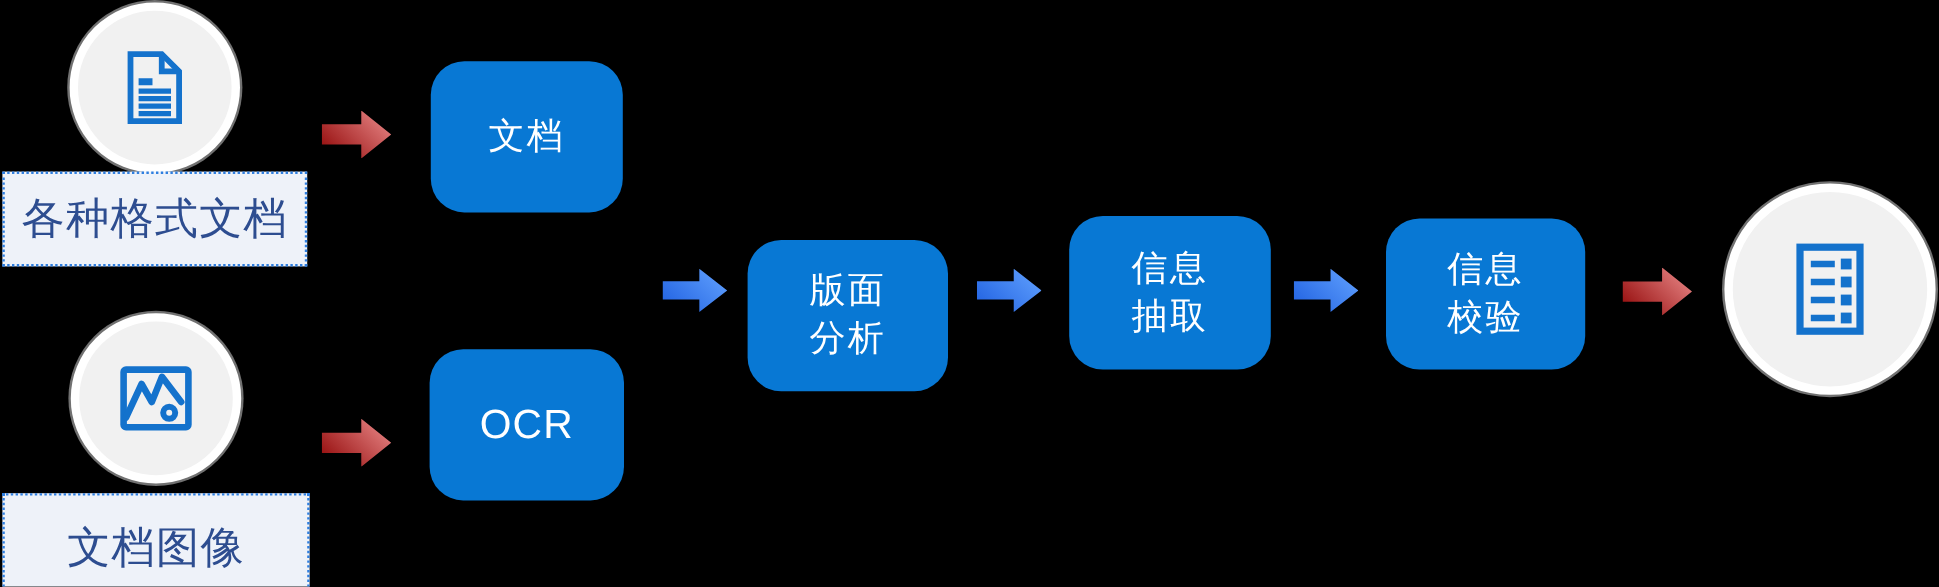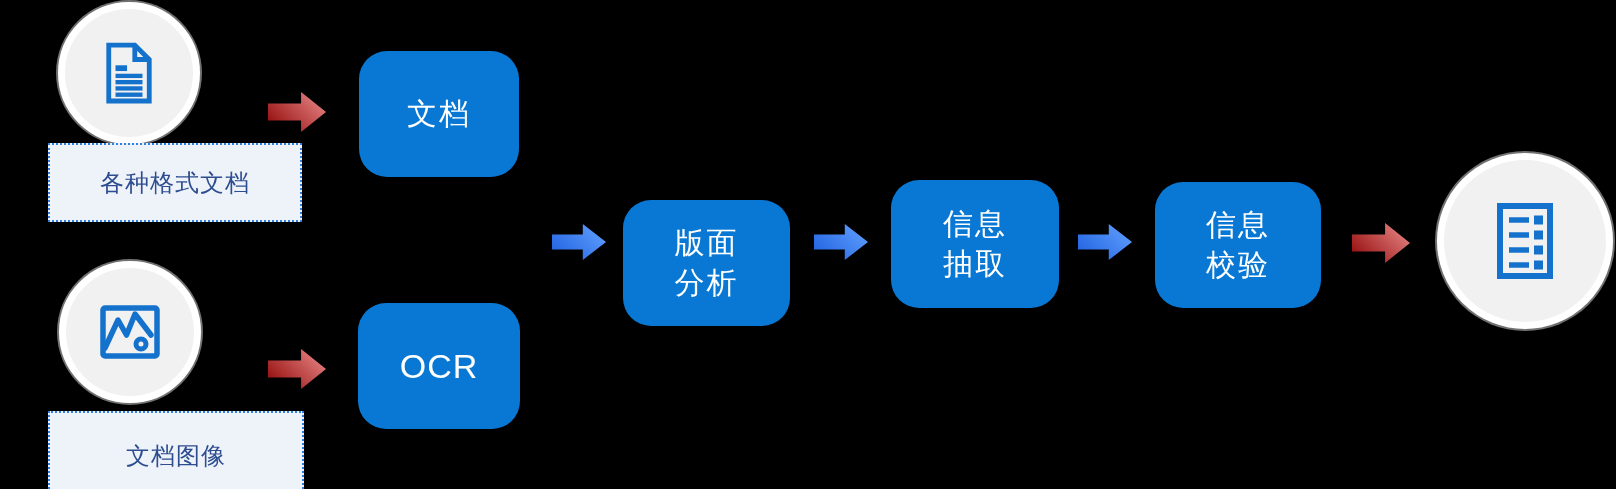--- a/index.html
+++ b/index.html
@@ -27,24 +27,23 @@
     box-sizing: border-box;
   }
   .io-label {
     position: absolute;
     background: var(--label-bg, #eef2f9);
     border: 2px dotted var(--label-border, #2f7fe0);
     color: var(--label-text, #2d4d90);
     display: flex;
     align-items: center;
     justify-content: center;
-    font-size: 24px;
+    font-size: 36px;
     letter-spacing: 1px;
     box-sizing: border-box;
-    margin-left: 46px;
   }
   .flow-box {
     position: absolute;
     background: var(--box-blue, #0878d4);
     border-radius: 28px;
     color: #ffffff;
     display: flex;
     flex-direction: column;
     align-items: center;
     justify-content: center;
@@ -107,21 +106,21 @@
     <span>文档图像</span>
   </div>
 
   <div class="arrow red" style="left:268px; top:92px;"></div>
   <div class="arrow red" style="left:268px; top:349px;"></div>
 
   <div class="flow-box" style="left:359px; top:51px; width:160px; height:126px;">
     <span>文档</span>
   </div>
 
-  <div class="flow-box" style="left:358px; top:303px; width:162px; height:126px;">
+  <div class="flow-box" style="left:358px; top:291px; width:162px; height:126px;">
     <span class="single">OCR</span>
   </div>
 
   <div class="arrow blue" style="left:552px; top:224px;"></div>
 
   <div class="flow-box" style="left:623px; top:200px; width:167px; height:126px;">
     <span>版面</span>
     <span>分析</span>
   </div>
 

